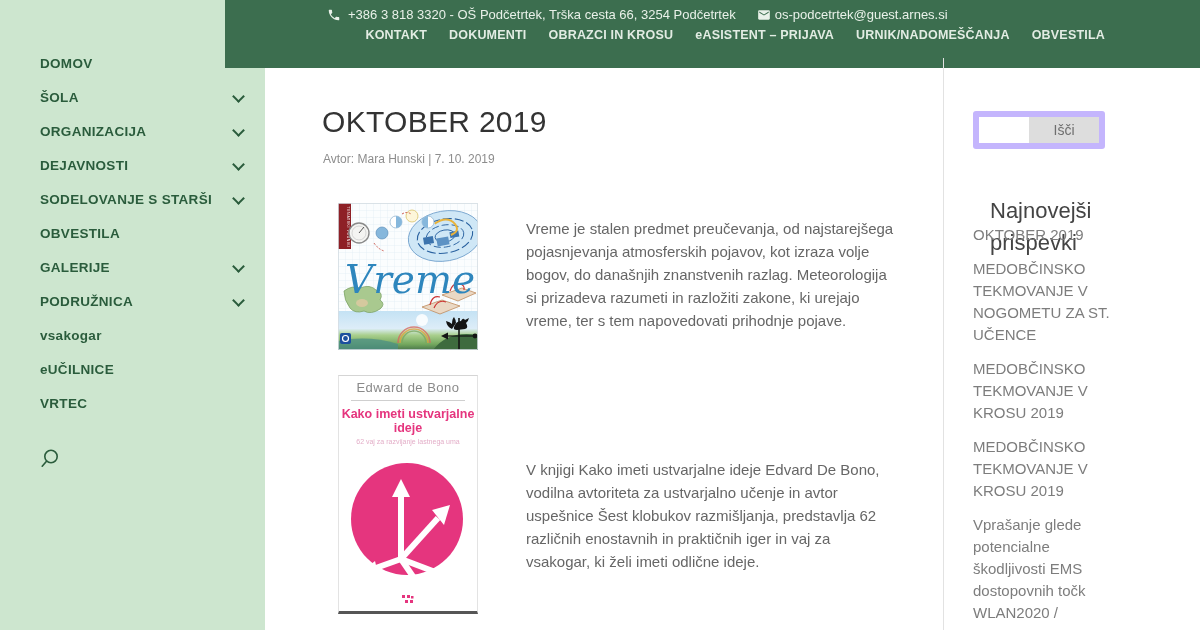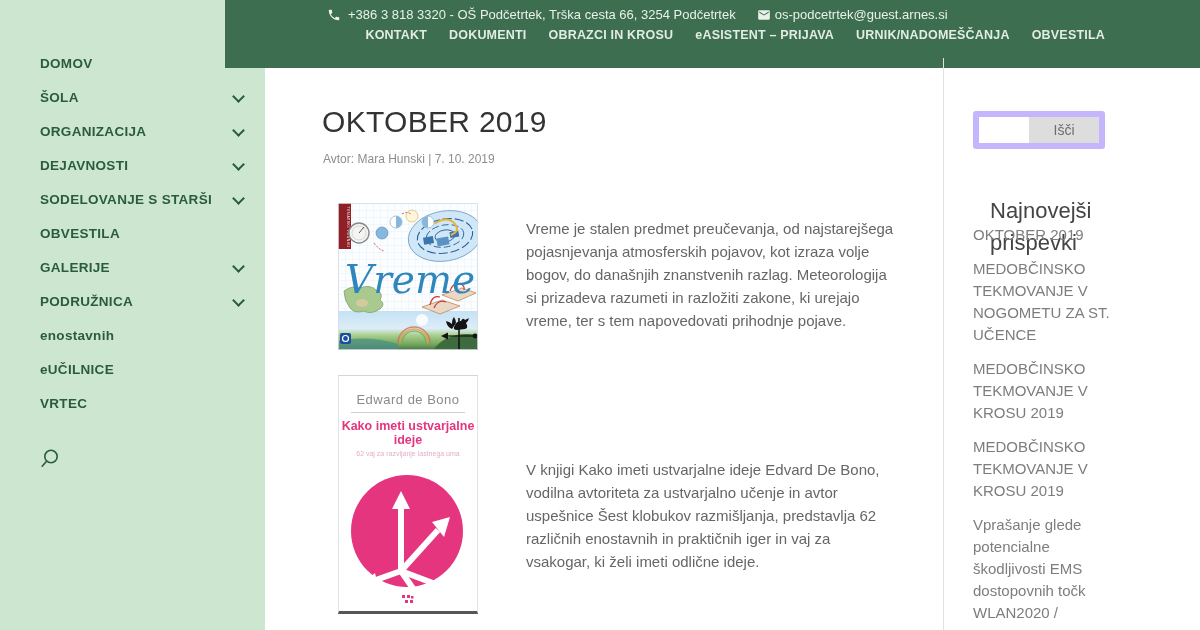--- a/index.html
+++ b/index.html
@@ -30,21 +30,21 @@
                  color:#333;letter-spacing:.3px;}
   .article-meta{position:absolute;left:323px;top:152px;font-size:12px;color:#8d8d8d;}
   .article-meta .author{color:#8d8d8d;cursor:pointer;}
   .para{position:absolute;left:526px;width:372px;font-size:15px;line-height:23px;color:#666;}
   .p1{top:202px;}
   .p2{top:443px;}
 
   .book1{position:absolute;left:338px;top:203px;width:140px;height:147px;}
   .book2{position:absolute;left:338px;top:375px;width:140px;height:239px;box-sizing:border-box;
          background:#fff;border:1px solid #e3e3e3;border-top:1px solid #d5d5d5;border-bottom:3px solid #565656;}
-  .b2-author{margin-top:16px;text-align:center;font-size:13px;color:#8a8a8a;letter-spacing:.5px;}
+  .b2-author{margin-top:4px;text-align:center;font-size:13px;color:#8a8a8a;letter-spacing:.5px;}
   .b2-rule{width:82%;margin:5px auto 6px auto;border:none;border-top:1px solid #cfcfcf;}
   .b2-title{text-align:center;font-size:12.5px;font-weight:700;color:#e5357e;}
   .b2-sub{text-align:center;font-size:7px;color:#e3aec8;margin-top:3px;}
   .b2-logo{position:absolute;bottom:7px;left:0;width:100%;display:flex;justify-content:center;}
 
   
   .divider{position:absolute;left:943px;top:58px;width:1px;height:572px;background:#e2e2e2;}
   .search-box{position:absolute;left:973px;top:111px;width:132px;height:38px;display:flex;
               border:6px solid #c4b5fd;border-radius:3px;overflow:hidden;box-sizing:border-box;background:#fff;}
   .search-input{flex:1;min-width:0;border:none;outline:none;padding:0 8px;font-size:14px;
@@ -87,21 +87,21 @@
       </div>
       <div class="nav-item">
         <span>GALERIJE</span>
         <span class="chev"></span>
       </div>
       <div class="nav-item">
         <span>PODRUŽNICA</span>
         <span class="chev"></span>
       </div>
       <div class="nav-item">
-        <span>enostavnih</span>
+        <span>vsakogar</span>
       </div>
       <div class="nav-item">
         <span>eUČILNICE</span>
       </div>
       <div class="nav-item">
         <span>VRTEC</span>
       </div>
     </nav>
     <div class="side-search">
       <svg width="22" height="22" viewBox="0 0 22 22">

